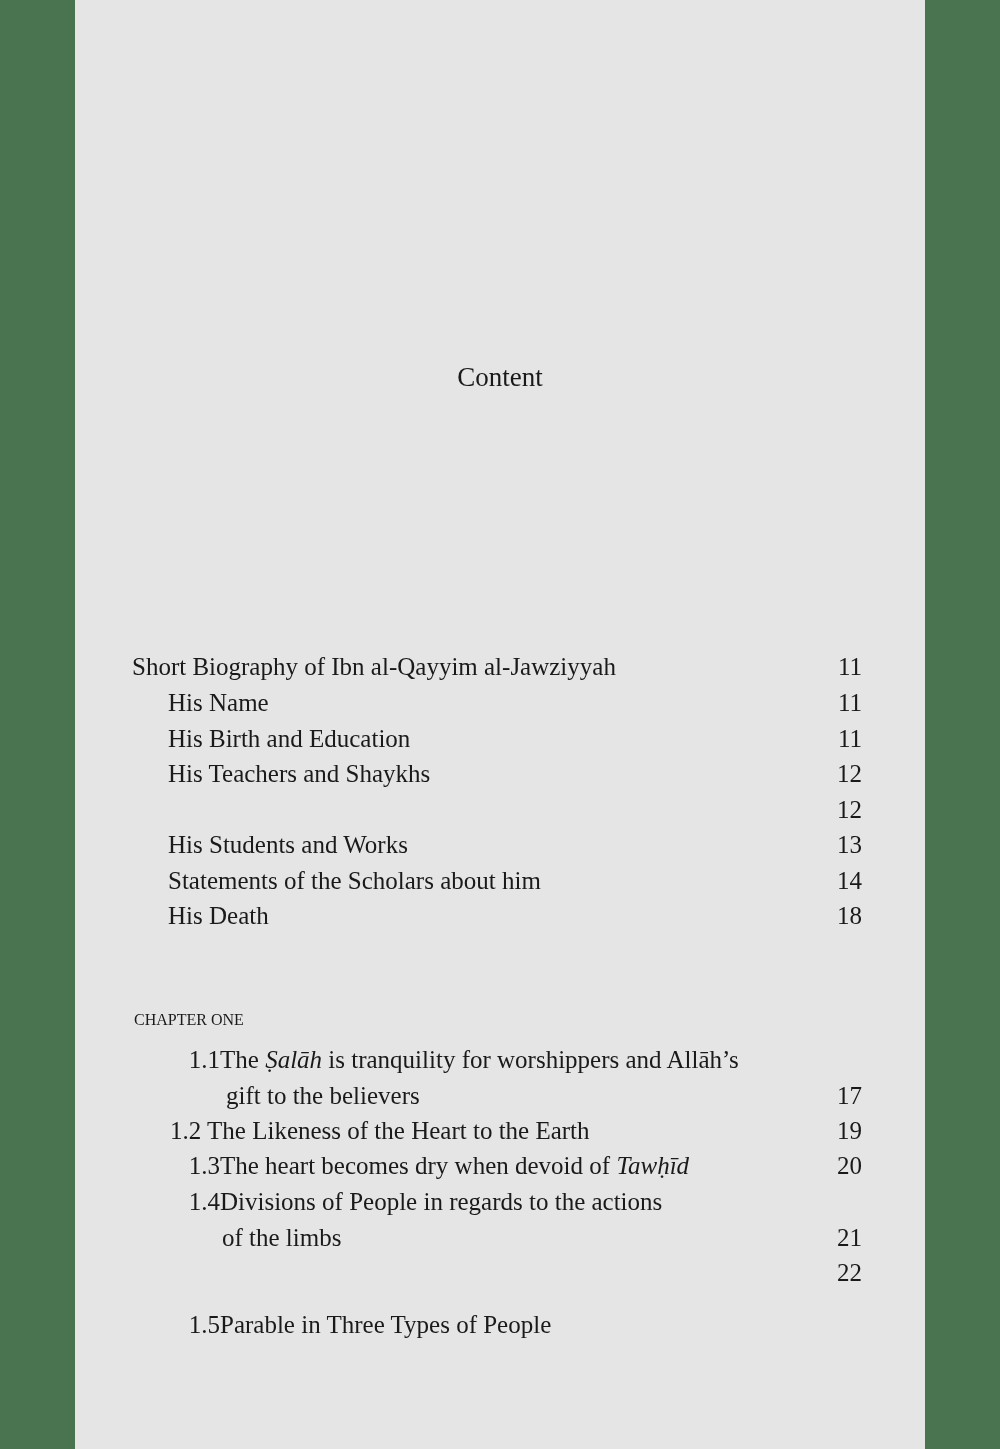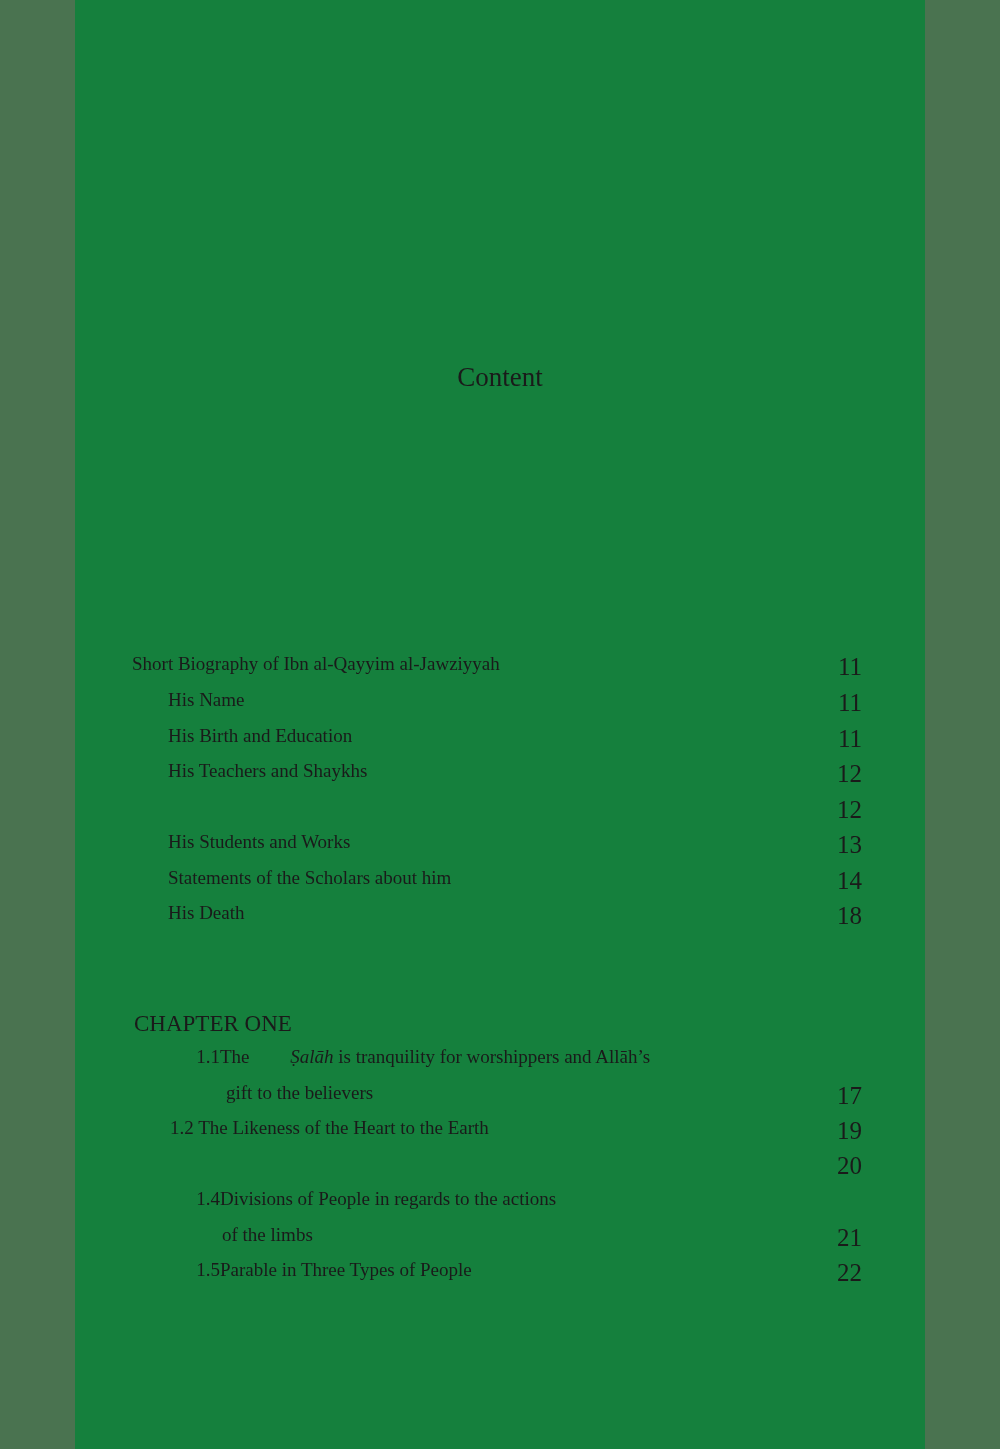--- a/index.html
+++ b/index.html
@@ -1,22 +1,22 @@
 <!DOCTYPE html>
 <html><head>
 <meta charset="utf-8">
 <style>
   html, body { margin:0; padding:0; }
   body { width:1000px; height:1449px; background:#4a7350; position:relative; overflow:hidden; }
-  .page { position:absolute; left:75px; top:0; width:850px; height:1449px; background:#15803d; }
+  .page { position:absolute; left:75px; top:0; width:850px; height:1449px; background:#e5e5e5; }
   .title { position:absolute; left:0; width:850px; top:362px; text-align:center; font-family:"Liberation Serif", serif; font-size:27px; color:#1a1a1a; }
-  .row { position:absolute; font-family:"Liberation Serif", serif; font-size:19px; color:#1a1a1a; white-space:nowrap; }
+  .row { position:absolute; font-family:"Liberation Serif", serif; font-size:25px; color:#1a1a1a; white-space:nowrap; }
   .pg { position:absolute; font-family:"Liberation Serif", serif; font-size:25px; color:#1a1a1a; right:63px; text-align:center; }
   .num { display:inline-block; width:50px;text-align:right; }
-  i { font-style:italic;margin-left:36px; }
+  i { font-style:italic; }
 </style>
 </head>
 <body>
 
 <div class="page">
   <div class="title">Content</div>
 
   <div class="row" style="left:57px;top:653px">Short Biography of Ibn al-Qayyim al-Jawziyyah</div>
   <div class="pg" style="top:653px">11</div>
 
@@ -27,38 +27,41 @@
   <div class="row" style="left:93px;top:760px">His Teachers and Shaykhs</div>
   <div class="pg" style="top:760px">12</div>
   <div class="pg" style="top:796px">12</div>
   <div class="row" style="left:93px;top:831px">His Students and Works</div>
   <div class="pg" style="top:831px">13</div>
   <div class="row" style="left:93px;top:867px">Statements of the Scholars about him</div>
   <div class="pg" style="top:867px">14</div>
   <div class="row" style="left:93px;top:902px">His Death</div>
   <div class="pg" style="top:902px">18</div>
 
-  <div class="row" style="left:59px;top:1011px;font-size:23px">CHAPTER ONE</div>
+  <div class="row" style="left:59px;top:1011px;font-size:16px">CHAPTER ONE</div>
 
   <div class="row" style="left:95px;top:1046px">
     <span class="num">1.1</span><span>The </span><i>Ṣalāh</i><span> is tranquility for worshippers and Allāh’s</span>
   </div>
   <div class="row" style="left:151px;top:1082px">gift to the believers</div>
   <div class="pg" style="top:1082px">17</div>
 
   <div class="row" style="left:95px;top:1117px">
     <span>1.2</span> <span>The Likeness of the Heart to the Earth</span>
   </div>
   <div class="pg" style="top:1117px">19</div>
 
+  <div class="row" style="left:95px;top:1152px">
+    <span class="num">1.3</span><span>The heart becomes dry when devoid of </span><i>Tawḥīd</i>
+  </div>
   <div class="pg" style="top:1152px">20</div>
 
   <div class="row" style="left:95px;top:1188px">
     <span class="num">1.4</span><span>Divisions of People in regards to the actions</span>
   </div>
   <div class="row" style="left:147px;top:1224px">of the limbs</div>
   <div class="pg" style="top:1224px">21</div>
 
-  <div class="row" style="left:95px;top:1259px">
+  <div class="row" style="left:95px;top:1311px">
     <span class="num">1.5</span><span>Parable in Three Types of People</span>
   </div>
   <div class="pg" style="top:1259px">22</div>
 </div>
 
 </body></html>

